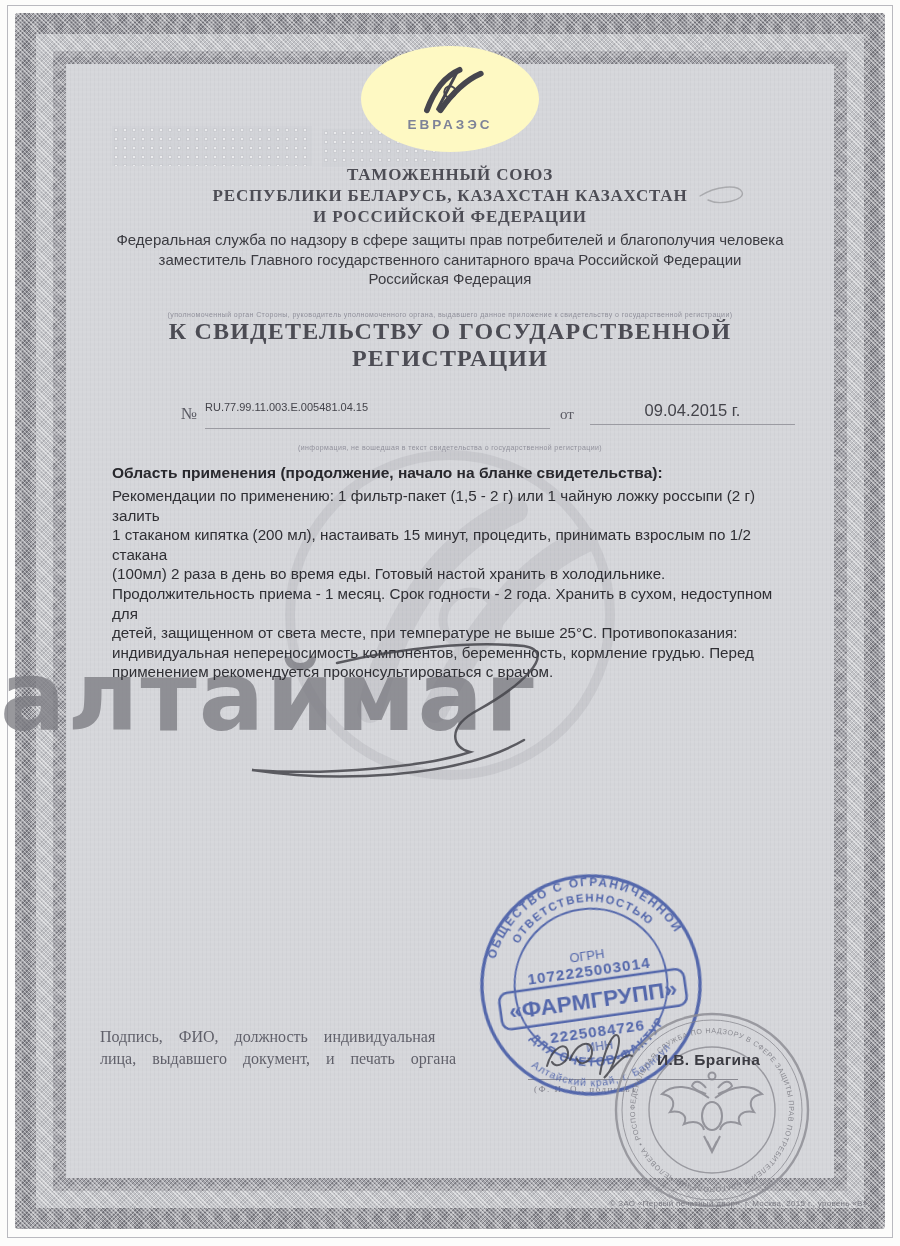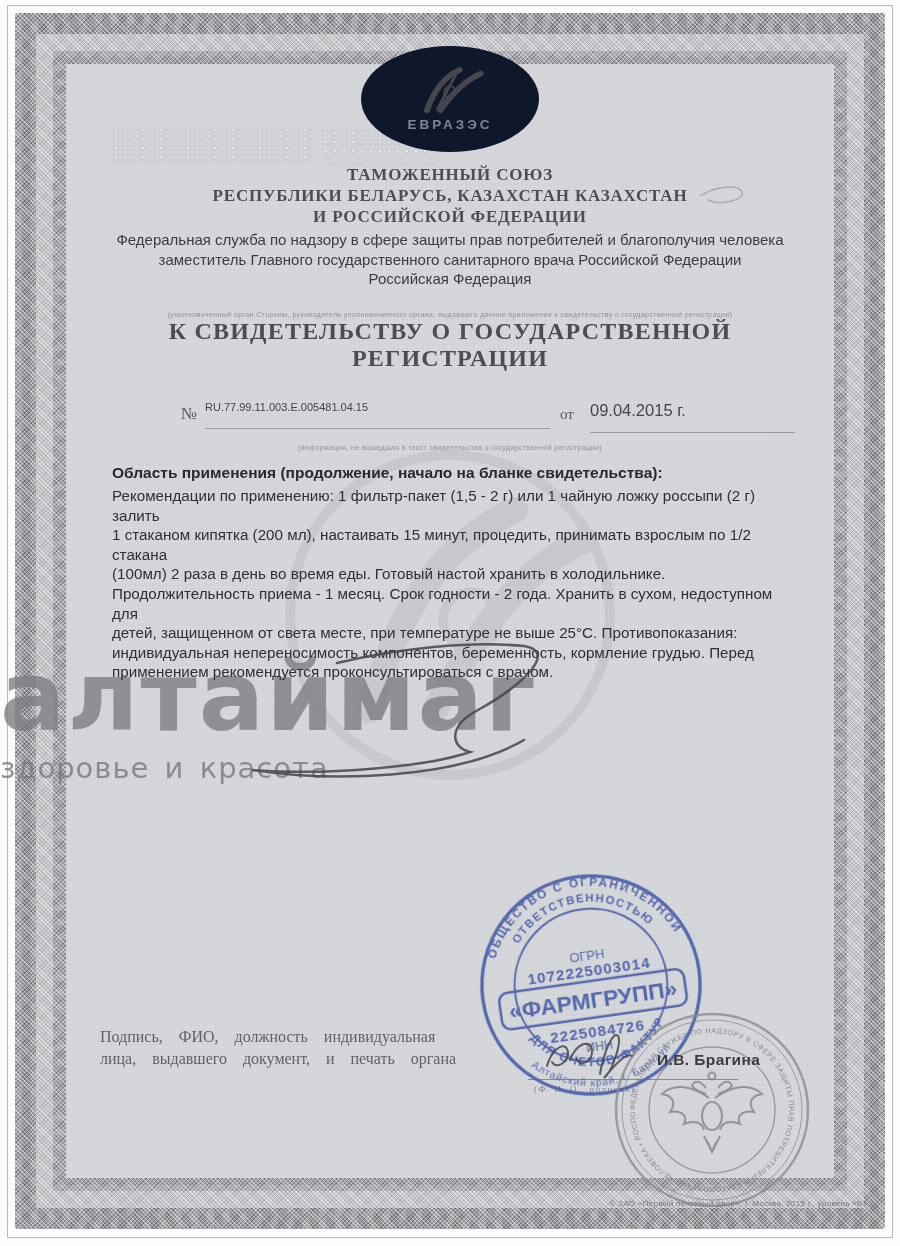--- a/index.html
+++ b/index.html
@@ -37,21 +37,21 @@
       repeating-linear-gradient(0deg, rgba(255,255,255,.06) 0 2px, transparent 2px 5px),
       repeating-linear-gradient(90deg, rgba(120,120,132,.05) 0 1px, transparent 1px 4px);
   }
   .pat { position:absolute; opacity:.55;
     background-color:rgba(198,199,205,.4);
     background-image:radial-gradient(circle at 4px 4px, rgba(255,255,255,.95) 1.1px, rgba(178,179,187,.4) 1.3px 2.1px, transparent 2.4px);
     background-size:9px 9px;
   }
   
   .medallion { position:absolute; left:361px; top:46px; width:178px; height:106px;
-    background:#0f172a; border-radius:50%; z-index:3;
+    background:#fef9c3; border-radius:50%; z-index:3;
     display:flex; flex-direction:column; align-items:center; justify-content:center;
   }
   .medallion .logo-label { font-size:13.5px; font-weight:bold; letter-spacing:3px;
     color:#7e8398; margin-top:1px; filter:blur(.2px); }
   
   .center-col { position:absolute; left:88px; right:88px; top:164px; text-align:center; z-index:2; }
   .h-serif { font-family:"Liberation Serif", serif; font-weight:bold; font-size:17px;
     line-height:21px; letter-spacing:.8px; color:#4d4d55; filter:blur(.25px); }
   .h-sans { font-size:15px; line-height:19.5px; color:#3b3b41; filter:blur(.2px); }
   .tiny-caption { font-size:7px; letter-spacing:.4px; color:#90909b; filter:blur(.35px); }
@@ -59,22 +59,22 @@
     font-size:28px; letter-spacing:3px; color:#4c4c54; filter:blur(.3px); }
   .title2 { font-family:"Liberation Serif", serif; font-weight:bold;
     font-size:24px; letter-spacing:1.2px; color:#4c4c54; filter:blur(.3px); }
   .numrow { position:absolute; top:401px; left:0; right:0; z-index:2; }
   .no-label { position:absolute; left:181px; top:3px; font-family:"Liberation Serif", serif;
     font-size:17px; color:#5a5a63; }
   .no-value { position:absolute; left:205px; top:0; width:345px; text-align:left;
     font-size:11px; color:#44444b; padding-bottom:15px; border-bottom:1px solid #9b9ba2; }
   .from-label { position:absolute; left:560px; top:5px; font-family:"Liberation Serif", serif;
     font-size:15px; color:#5a5a63; }
-  .date-value { position:absolute; left:590px; top:0; width:205px; 
-    font-size:16.5px; color:#44444b; padding-bottom:12px; border-bottom:1px solid #9b9ba2; }
+  .date-value { position:absolute; left:590px; top:0; width:205px; text-align:center;
+    font-size:16.5px; color:#44444b; padding-bottom:4px; border-bottom:1px solid #9b9ba2; }
   .caption-info { position:absolute; top:444px; left:150px; right:150px; text-align:center; z-index:2; }
   .body-block { position:absolute; left:112px; top:464px; width:680px; z-index:2; }
   .body-heading { font-size:15.5px; font-weight:bold; color:#28282d; margin-bottom:4px; filter:blur(.2px); }
   .body-line { font-size:15.2px; line-height:19.6px; color:#2f2f34; filter:blur(.2px); }
   
   .ghost-logo { position:absolute; left:275px; top:430px; z-index:1; opacity:.12; }
   .wm { position:absolute; left:0; right:0; top:648px; text-align:left; z-index:1; }
   .wm-brand { font-family:"DejaVu Sans", sans-serif; font-weight:bold; font-size:97px;
     line-height:1; letter-spacing:2px; color:rgba(123,123,129,.78); }
   .wm-tag { font-family:"DejaVu Sans", sans-serif; font-size:29px; letter-spacing:1px;
@@ -160,21 +160,20 @@
     <circle cx="175" cy="185" r="160" stroke="#6f6f78" stroke-width="10" fill="none"></circle>
     <g stroke="#6f6f78" fill="none" stroke-linecap="round">
       <path d="M95,280 C125,170 175,110 240,80" stroke-width="26"></path>
       <path d="M160,280 C210,185 255,135 310,110" stroke-width="26"></path>
       <circle cx="196" cy="190" r="28" stroke-width="9"></circle>
     </g>
   </svg>
 
   <div class="wm">
     <div class="wm-brand">алтаймаг</div>
-    <div class="wm-tag">здоровье и красота</div>
   </div>
 
   <svg class="blue-stamp" width="238" height="238" viewBox="0 0 240 240">
     <defs>
       <path id="arcTopOuter" d="M 20,120 A 100,100 0 0 1 220,120"></path>
       <path id="arcTopInner" d="M 36,120 A 84,84 0 0 1 204,120"></path>
       <path id="arcBotInner" d="M 38,120 A 82,82 0 0 0 202,120"></path>
       <path id="arcBotOuter" d="M 18,120 A 102,102 0 0 0 222,120"></path>
     </defs>
     <g fill="none" stroke="#4a5fa8">

